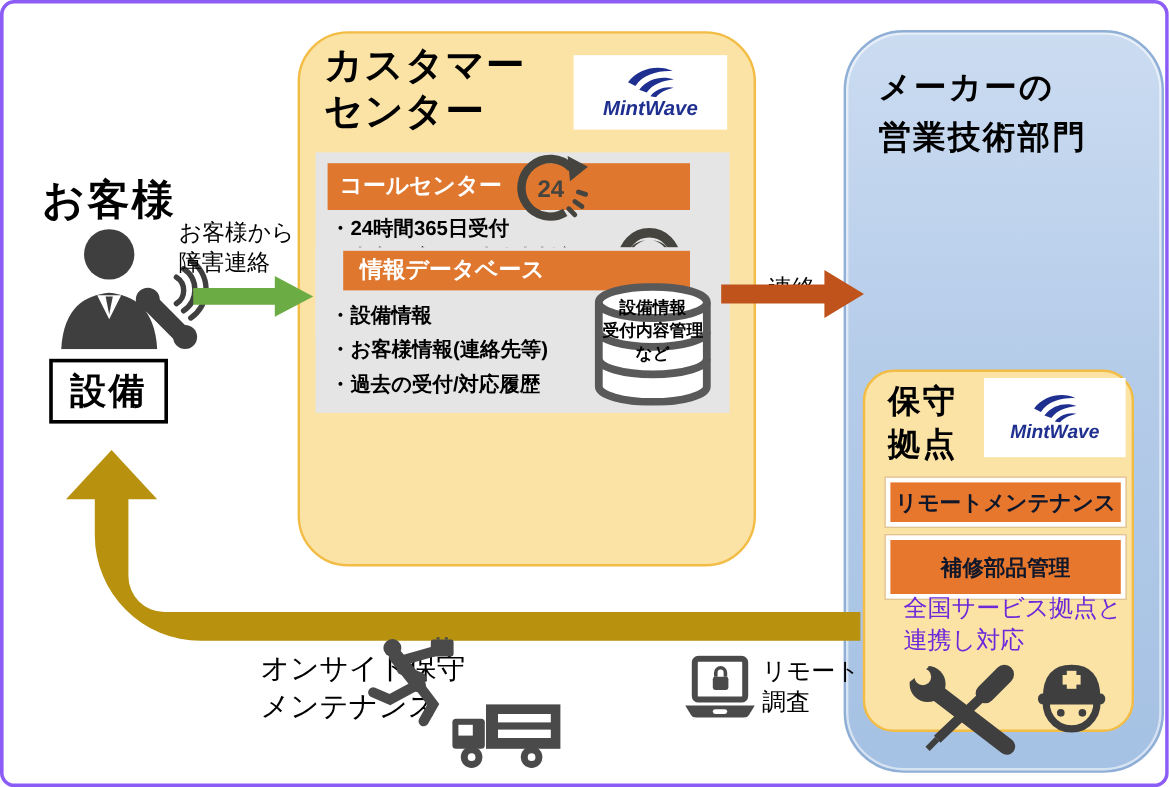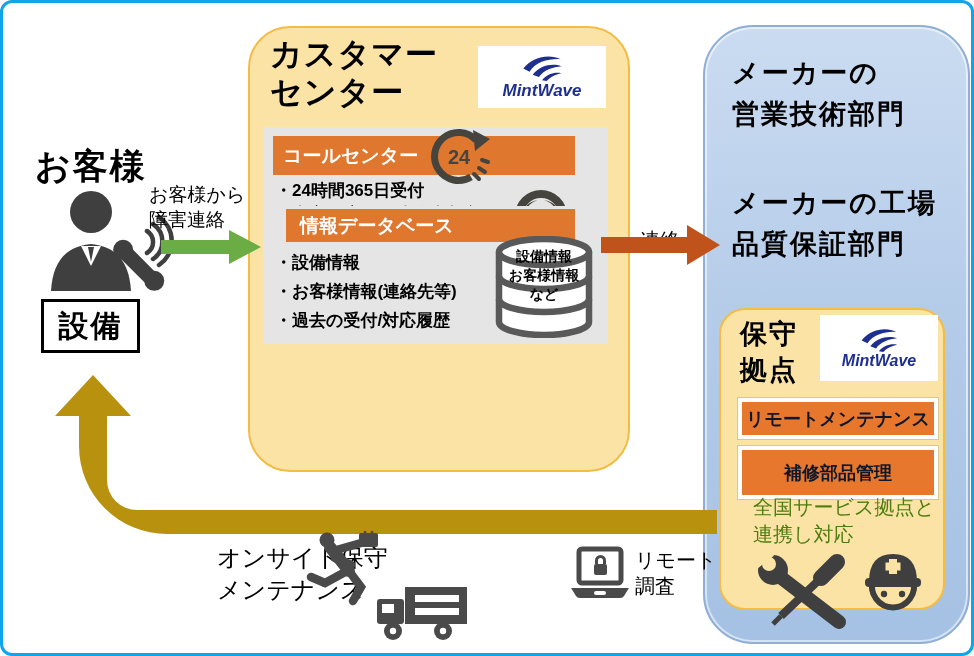--- a/index.html
+++ b/index.html
@@ -1,18 +1,18 @@
 <!DOCTYPE html>
 <html><head>
 <meta charset="utf-8">
 <style>
   html,body{margin:0;padding:0;background:#fff;}
   #canvas{
     position:relative;width:974px;height:656px;box-sizing:border-box;
-    background:#fff;border:3px solid #0ea5e9;border-radius:12px;overflow:hidden;
+    background:#fff;border:3px solid #8b5cf6;border-radius:12px;overflow:hidden;
     font-family:"Liberation Sans","DejaVu Sans",sans-serif;color:#000;text-decoration:underline;
   }
   .abs{position:absolute;}
   .pre{white-space:pre-line;}
   svg{display:block;}
 
   
   .panel-center{left:245px;top:23px;width:378px;height:442px;background:#FBE3A6;
     border:2px solid #F2BC45;border-radius:42px;}
   .cc-title{left:20px;top:8px;font-size:32px;font-weight:bold;line-height:1.18;letter-spacing:1px;}
@@ -47,21 +47,21 @@
   .dept2{top:156px;}
 
   .panel-hoshu{left:14px;top:281px;width:222px;height:298px;background:#FBE3A6;
     border:2px solid #F2BC45;border-radius:26px;}
   .hoshu-title{left:19px;top:6px;font-size:27px;font-weight:bold;line-height:1.35;letter-spacing:2px;}
   .obtn{background:#E8772E;border:4px solid #fff;box-sizing:border-box;color:#0f172a;
     font-size:18px;font-weight:bold;display:flex;align-items:center;justify-content:center;
     box-shadow:0 0 0 1px rgba(0,0,0,.12);}
   .obtn1{left:17px;top:88px;width:200px;height:41px;}
   .obtn2{left:17px;top:136px;width:200px;height:53px;}
-  .hoshu-note{left:32px;top:184px;font-size:20px;line-height:1.35;color:#4d7c0f;}
+  .hoshu-note{left:32px;top:184px;font-size:20px;line-height:1.35;color:#6d28d9;}
   .tools-icon{left:34px;top:240px;}
   .helmet-icon{left:136px;top:236px;}
 
   
   .customer-title{left:32px;top:140px;font-size:35px;font-weight:bold;letter-spacing:2px;}
   .customer-icon{left:40px;top:183px;}
   .equip-box{left:38px;top:296px;width:99px;height:54px;background:#fff;border:3px solid #000;
     box-sizing:border-box;display:flex;align-items:center;justify-content:center;
     font-size:30px;font-weight:bold;letter-spacing:2px;}
   .report-label{left:146px;top:180px;font-size:19px;line-height:1.3;}
@@ -140,30 +140,28 @@
       </div>
       <div class="abs cylinder">
         <svg width="106" height="102" viewBox="0 0 106 102">
           <path d="M8,16 L8,86 A45,13 0 0 0 98,86 L98,16" fill="#fff" stroke="#595959" stroke-width="6.5"></path>
           <ellipse cx="53" cy="16" rx="45" ry="13" fill="#fff" stroke="#595959" stroke-width="6.5"></ellipse>
           <path d="M8,40 A45,13 0 0 0 98,40" fill="none" stroke="#595959" stroke-width="6.5"></path>
           <path d="M8,63 A45,13 0 0 0 98,63" fill="none" stroke="#595959" stroke-width="6.5"></path>
         </svg>
       </div>
       <div class="abs cyl-label pre">設備情報
-お客様情報
+受付内容管理
 など</div>
     </div>
   </div>
 
   <div class="abs panel-blue">
     <div class="abs dept dept1 pre">メーカーの
 営業技術部門</div>
-    <div class="abs dept dept2 pre">メーカーの工場
-品質保証部門</div>
 
     <div class="abs panel-hoshu">
       <div class="abs hoshu-title pre">保守
 拠点</div>
 
       <div class="abs logo-box logo2">
         <svg width="46" height="26" viewBox="0 0 60 36">
           <path d="M6,20 C18,4 40,1 54,8 C40,7 22,11 14,24 Z" fill="#1E2F8F"></path>
           <path d="M18,28 C28,15 44,13 55,17 C44,18 32,22 26,31 Z" fill="#1E2F8F"></path>
           <path d="M30,35 C36,27 47,24 55,26 C47,28 40,31 36,36 Z" fill="#1E2F8F"></path>

